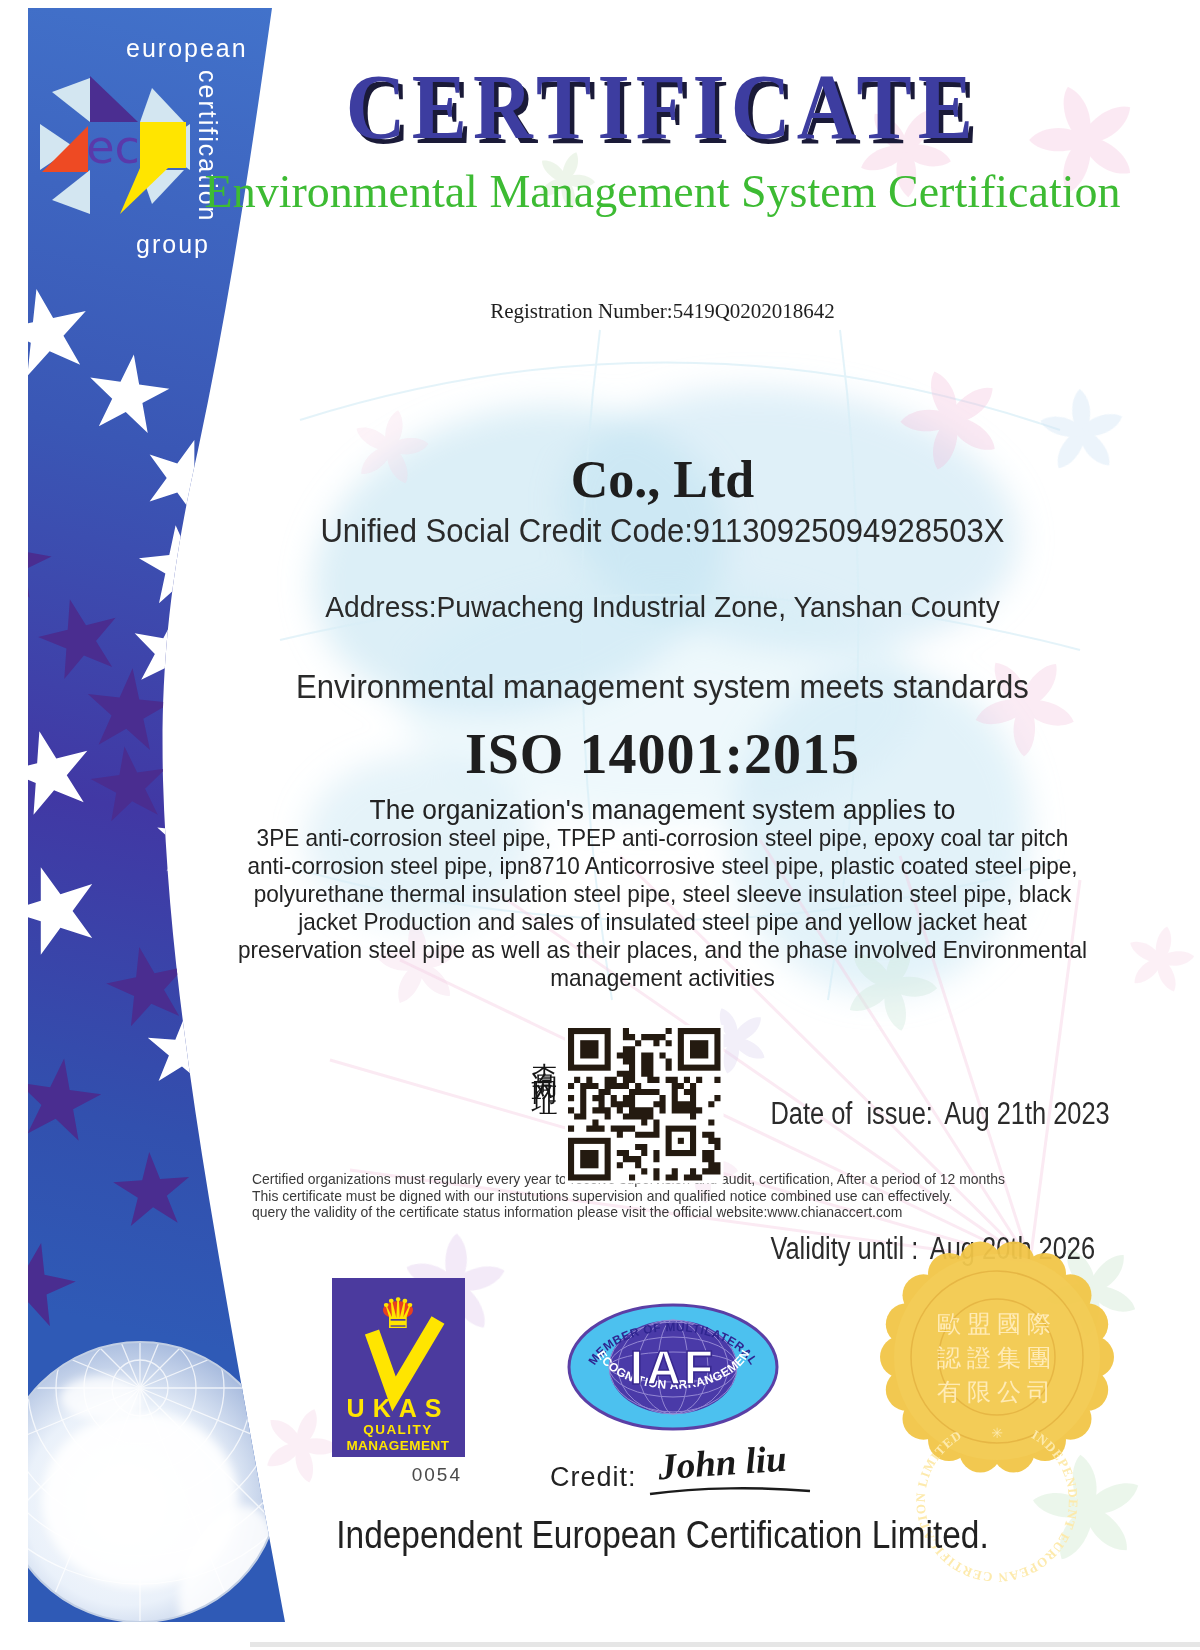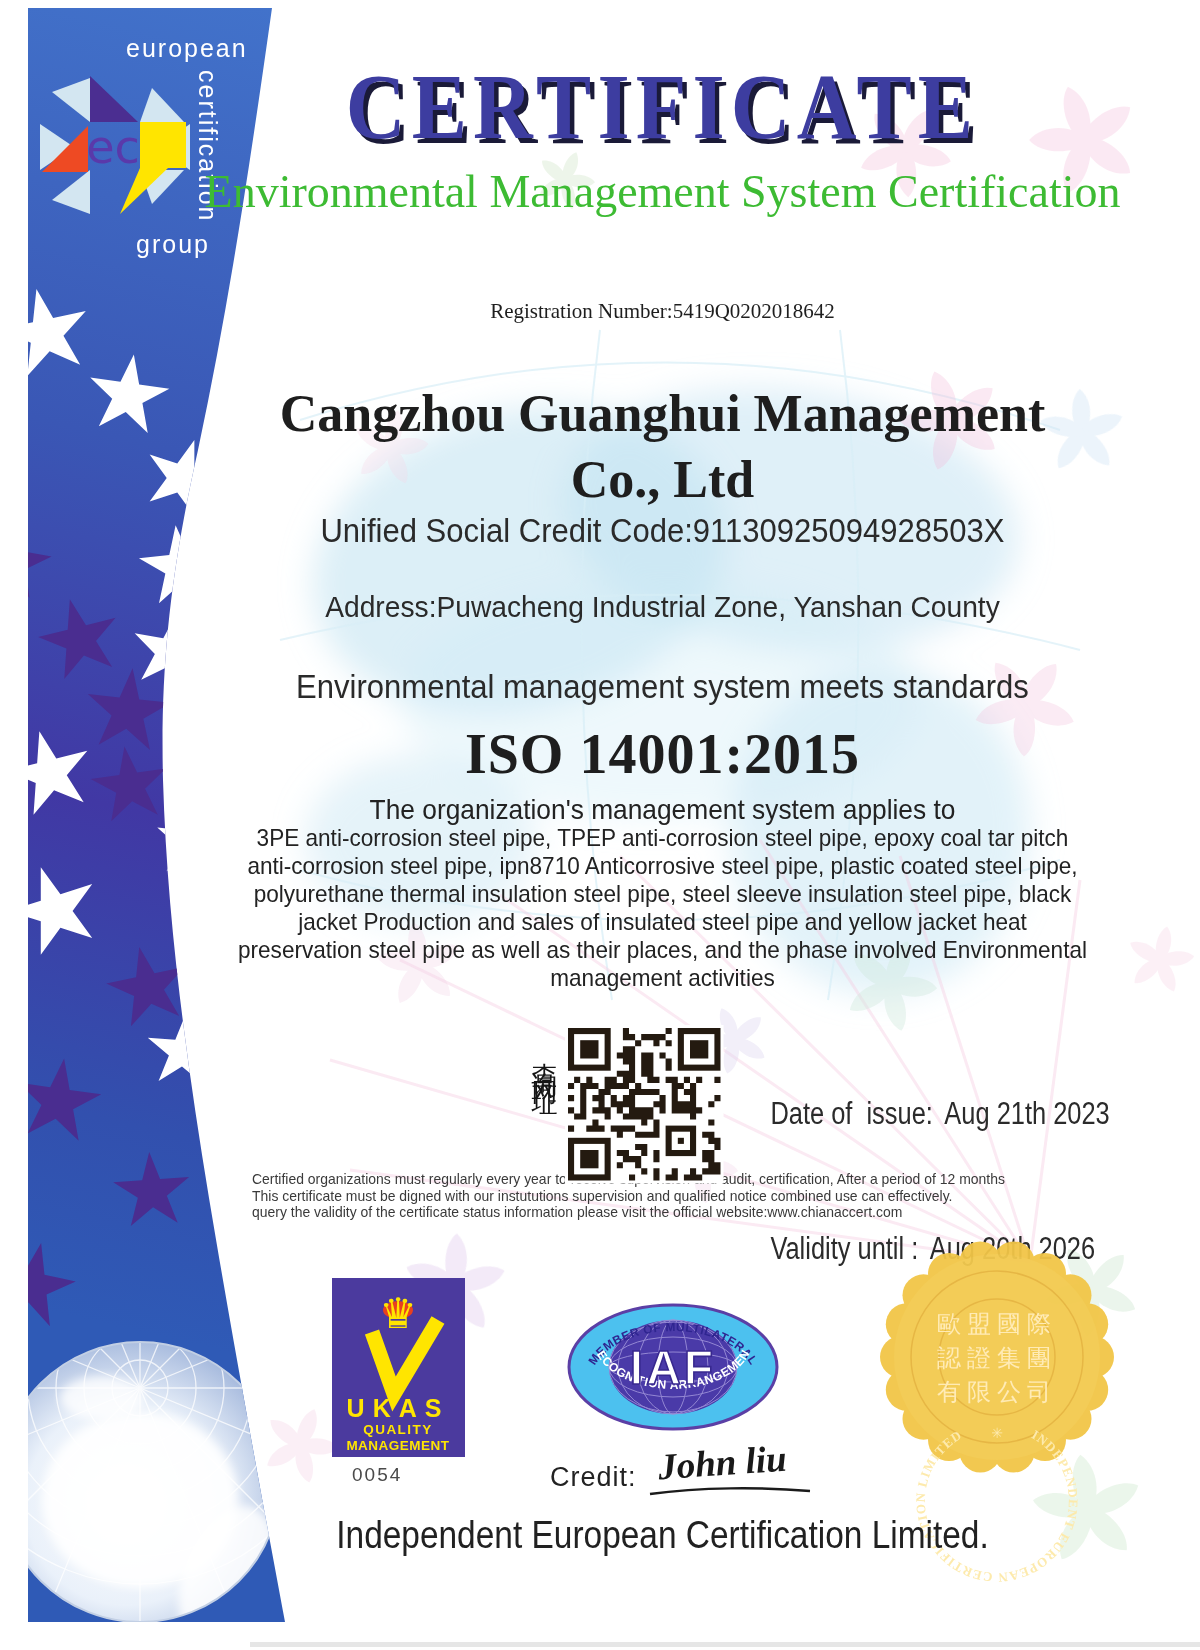--- a/index.html
+++ b/index.html
@@ -43,21 +43,21 @@
   #dates span{white-space:pre;}
   #dates .val{margin-left:14px;}
   
   #fineprint{left:252px;top:1171px;font-size:15px;line-height:16.5px;color:#3a3a3a;
              transform:scaleX(.93);transform-origin:left top;width:930px;}
   
   #issuer-label{left:550px;top:1462px;font-size:27px;color:#222;letter-spacing:1px;}
   #signature{left:658px;top:1441px;font-size:37px;font-style:italic;font-weight:700;
              color:#191919;font-family:"Liberation Serif",serif;transform:rotate(-4deg);}
   #footer-line{top:1514px;font-size:38px;color:#212121;}
-  #ukas-number{left:352px;top:1464px;width:110px;text-align:left;font-size:19px;
+  #ukas-number{left:352px;top:1464px;width:110px;text-align:right;font-size:19px;
                color:#4a4a4a;letter-spacing:2px;}
 </style>
 </head>
 <body>
 
 <div id="page">
 
   <svg class="abs" style="left:0;top:0;" width="1200" height="1650" viewBox="0 0 1200 1650">
     <defs>
       <linearGradient id="bandGrad" gradientUnits="userSpaceOnUse" x1="300" y1="0" x2="0" y2="1300">
@@ -223,21 +223,20 @@
   </svg>
 
   <div class="logoword" id="lw-top">european</div>
   <div class="logoword" id="lw-side">certification</div>
   <div class="logoword" id="lw-bottom">group</div>
 
   <h1 class="cline" id="title" style="margin:0;">CERTIFICATE</h1>
   <div class="cline" id="subtitle">Environmental Management System Certification</div>
 
   <div class="cline serif" id="registration">Registration Number:5419Q0202018642</div>
-  <div class="cline serif" id="company1">Cangzhou Guanghui Management</div>
   <div class="cline serif" id="company2">Co., Ltd</div>
 
   <div class="cline sans sx94" id="creditcode">Unified Social Credit Code:91130925094928503X</div>
   <div class="cline sans sx94" id="address">Address:Puwacheng Industrial Zone, Yanshan County</div>
   <div class="cline sans sx94" id="meets">Environmental management system meets standards</div>
   <div class="cline serif" id="standard">ISO 14001:2015</div>
   <div class="cline sans sx94" id="applies">The organization's management system applies to</div>
   <div class="cline sans sx94" id="scope">
     <div class="inner">3PE anti-corrosion steel pipe, TPEP anti-corrosion steel pipe, epoxy coal tar pitch anti-corrosion steel pipe, ipn8710 Anticorrosive steel pipe, plastic coated steel pipe, polyurethane thermal insulation steel pipe, steel sleeve insulation steel pipe, black jacket Production and sales of insulated steel pipe and yellow jacket heat preservation steel pipe as well as their places, and the phase involved Environmental management activities</div>
   </div>

